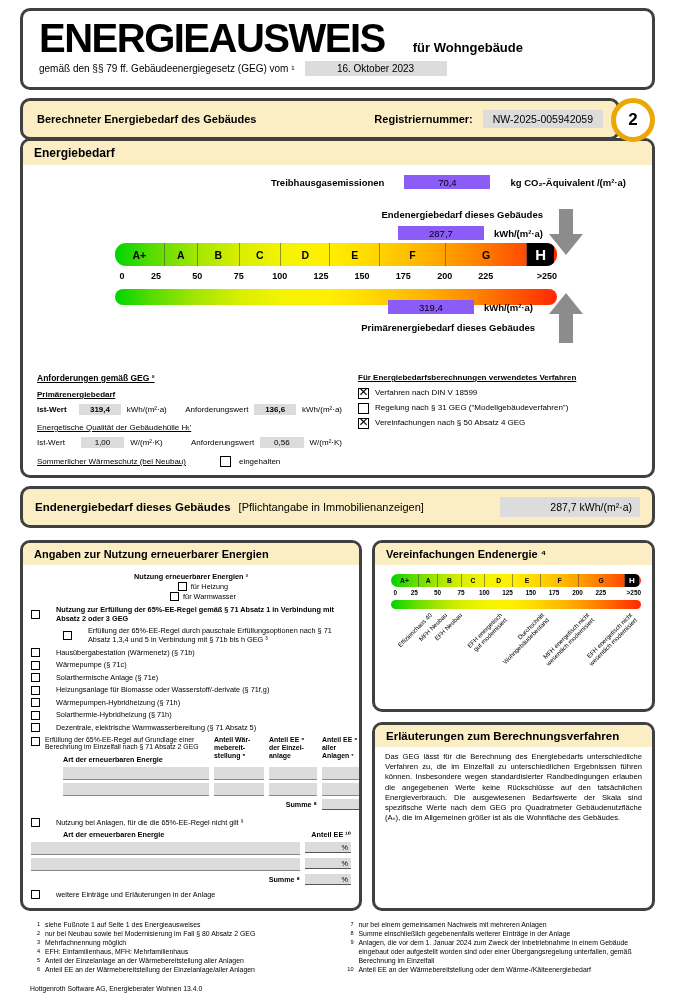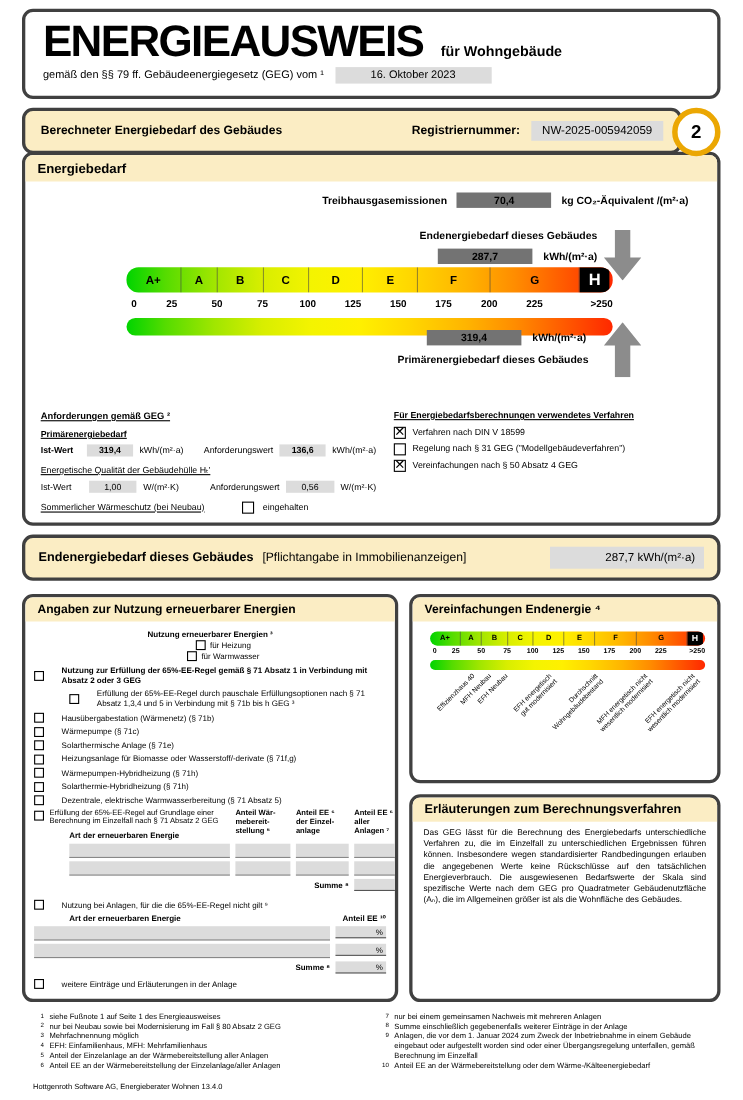--- a/index.html
+++ b/index.html
@@ -10,41 +10,41 @@
   .cream{background:#FBEDC4;}
   .strip{background:#FBEDC4;padding:5px 11px;font-weight:bold;font-size:12px;}
   .und{text-decoration:underline;}
   .b{font-weight:bold;}
   .prewrap{white-space:pre-line;}
 
   
   .header-box{padding:6px 16px 8px;height:82px;box-sizing:border-box;}
   .title-row{display:flex;align-items:baseline;gap:16px;}
   .main-title{font-size:40px;font-weight:bold;letter-spacing:-1.5px;line-height:1.05;}
-  .title-sub{font-size:13px;font-weight:bold;}
+  .title-sub{font-size:13px;font-weight:bold;margin-left:12px;}
   .law-row{font-size:10px;margin-top:2px;display:flex;align-items:center;gap:10px;}
   .date-box{background:#DCDCDC;padding:2px 16px;font-size:10px;min-width:110px;text-align:center;}
 
   
   .reg-wrap{position:relative;margin-top:8px;height:30px;}
   .reg-bar{width:600px;height:42px;box-sizing:border-box;display:flex;align-items:center;
            padding:0 14px;gap:10px;font-size:11px;}
   .reg-title{font-weight:bold;flex:1;}
   .reg-label{font-weight:bold;}
   .reg-value{background:#DCDCDC;padding:3px 10px;font-size:10.5px;}
   .page-circle{position:absolute;right:0;top:0;width:34px;height:34px;border:5px solid #EBA703;
                border-radius:50%;background:#fff;display:flex;align-items:center;justify-content:center;
                font-size:17px;font-weight:bold;}
 
   
   .energy-box{margin-top:10px;}
   .energy-body{padding:6px 14px 8px;}
   .scale-area{position:relative;height:200px;}
-  .ghg-row{position:absolute;top:4px;right:12px;display:flex;align-items:center;gap:9px;font-size:9.5px;font-weight:bold;}
-  .vbox{background:#737373;width:86px;padding:1.5px 0;text-align:center;font-weight:bold;font-size:9.5px;}
+  .ghg-row{position:absolute;top:4px;right:12px;display:flex;align-items:center;gap:20px;font-size:9.5px;font-weight:bold;}
+  .vbox{background:#8b5cf6;width:86px;padding:1.5px 0;text-align:center;font-weight:normal;font-size:9.5px;}
   .end-label{position:absolute;top:38px;right:95px;font-size:9.5px;font-weight:bold;}
   .end-value-row{position:absolute;top:55px;right:95px;display:flex;align-items:center;gap:10px;font-size:9.5px;font-weight:bold;}
   .arrow{position:absolute;z-index:3;}
   .arrow svg{display:block;}
   .dn{top:38px;left:512px;}
   .up{top:122px;left:512px;}
   .primary-value-row{position:absolute;top:129px;right:105px;display:flex;align-items:center;gap:10px;font-size:9.5px;font-weight:bold;}
   .primary-label{position:absolute;top:151px;right:103px;font-size:9.5px;font-weight:bold;}
 
   .scale{position:absolute;top:72px;left:78px;width:442px;}

